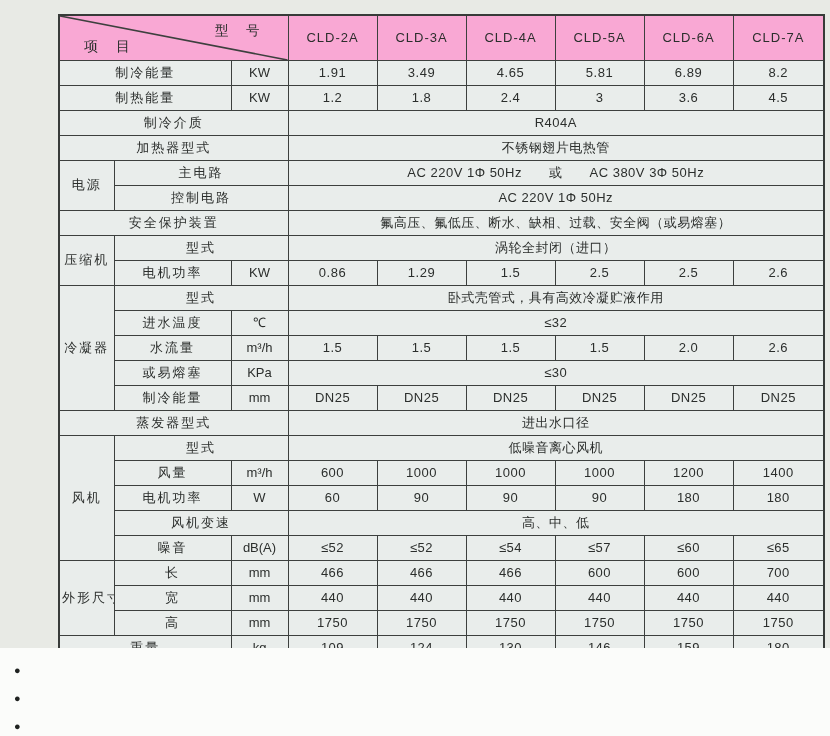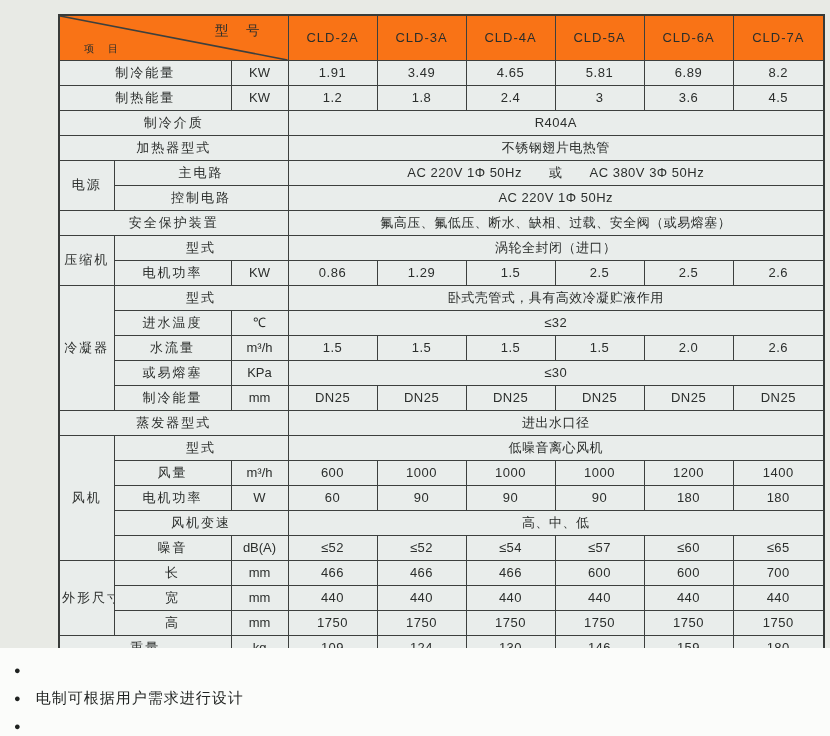--- a/index.html
+++ b/index.html
@@ -6,32 +6,32 @@
     font-family:"Liberation Sans",sans-serif;background:#e8eae5;}
   .page{position:relative;width:830px;height:736px;}
 
   
   .table-wrap{position:absolute;left:58px;top:14px;}
   table{border-collapse:collapse;table-layout:fixed;width:765px;
     border:2px solid #383b39;}
   th,td{border:1.5px solid #3d403e;text-align:center;vertical-align:middle;
     padding:0 2px;color:#2b2e2c;font-size:13px;line-height:1.15;
     overflow:hidden;white-space:nowrap;}
-  thead th{background:#f97316;height:44px;font-weight:normal;letter-spacing:1px;margin-left:10px;}
+  thead th{background:#f9a8d4;height:44px;font-weight:normal;letter-spacing:1px;margin-left:10px;}
   tbody td{background:#e9edeb;height:24px;letter-spacing:1px;}
   td.group{letter-spacing:2px;}
   td.label{letter-spacing:2px;}
   td.unit{letter-spacing:0;}
   td.value{letter-spacing:0.5px;}
 
   
   th.diag{position:relative;padding:0;}
   th.diag svg{position:absolute;left:0;top:0;width:100%;height:100%;display:block;}
   .diag-top{position:absolute;top:7px;right:26px;font-size:13.5px;letter-spacing:2px;}
-  .diag-bottom{position:absolute;left:24px;bottom:6px;font-size:10px;letter-spacing:2px;}
+  .diag-bottom{position:absolute;left:24px;bottom:6px;font-size:14px;letter-spacing:2px;}
 
   
   .notes-section{position:absolute;left:0;top:648px;width:830px;height:88px;
     background:#fbfcfa;}
   .notes-section ul{list-style:none;margin:8px 0 0 14px;padding:0;}
   .notes-section li{display:flex;align-items:center;height:28px;
     color:#1f2220;font-size:15px;letter-spacing:1px;}
   .bullet{font-size:11px;margin-right:14px;color:#1f2220;}
 </style>
 </head>
@@ -249,21 +249,20 @@
     </table>
   </div>
 
   <div class="notes-section">
     <ul id="notes-list">
         <li>
           <span class="bullet">●</span>
         </li>
         <li>
           <span class="bullet">●</span>
-          <span>电制可根据用户需求进行设计</span>
         </li>
         <li>
           <span class="bullet">●</span>
         </li>
       </ul>
   </div>
 
 </div>
 
 </body></html>

